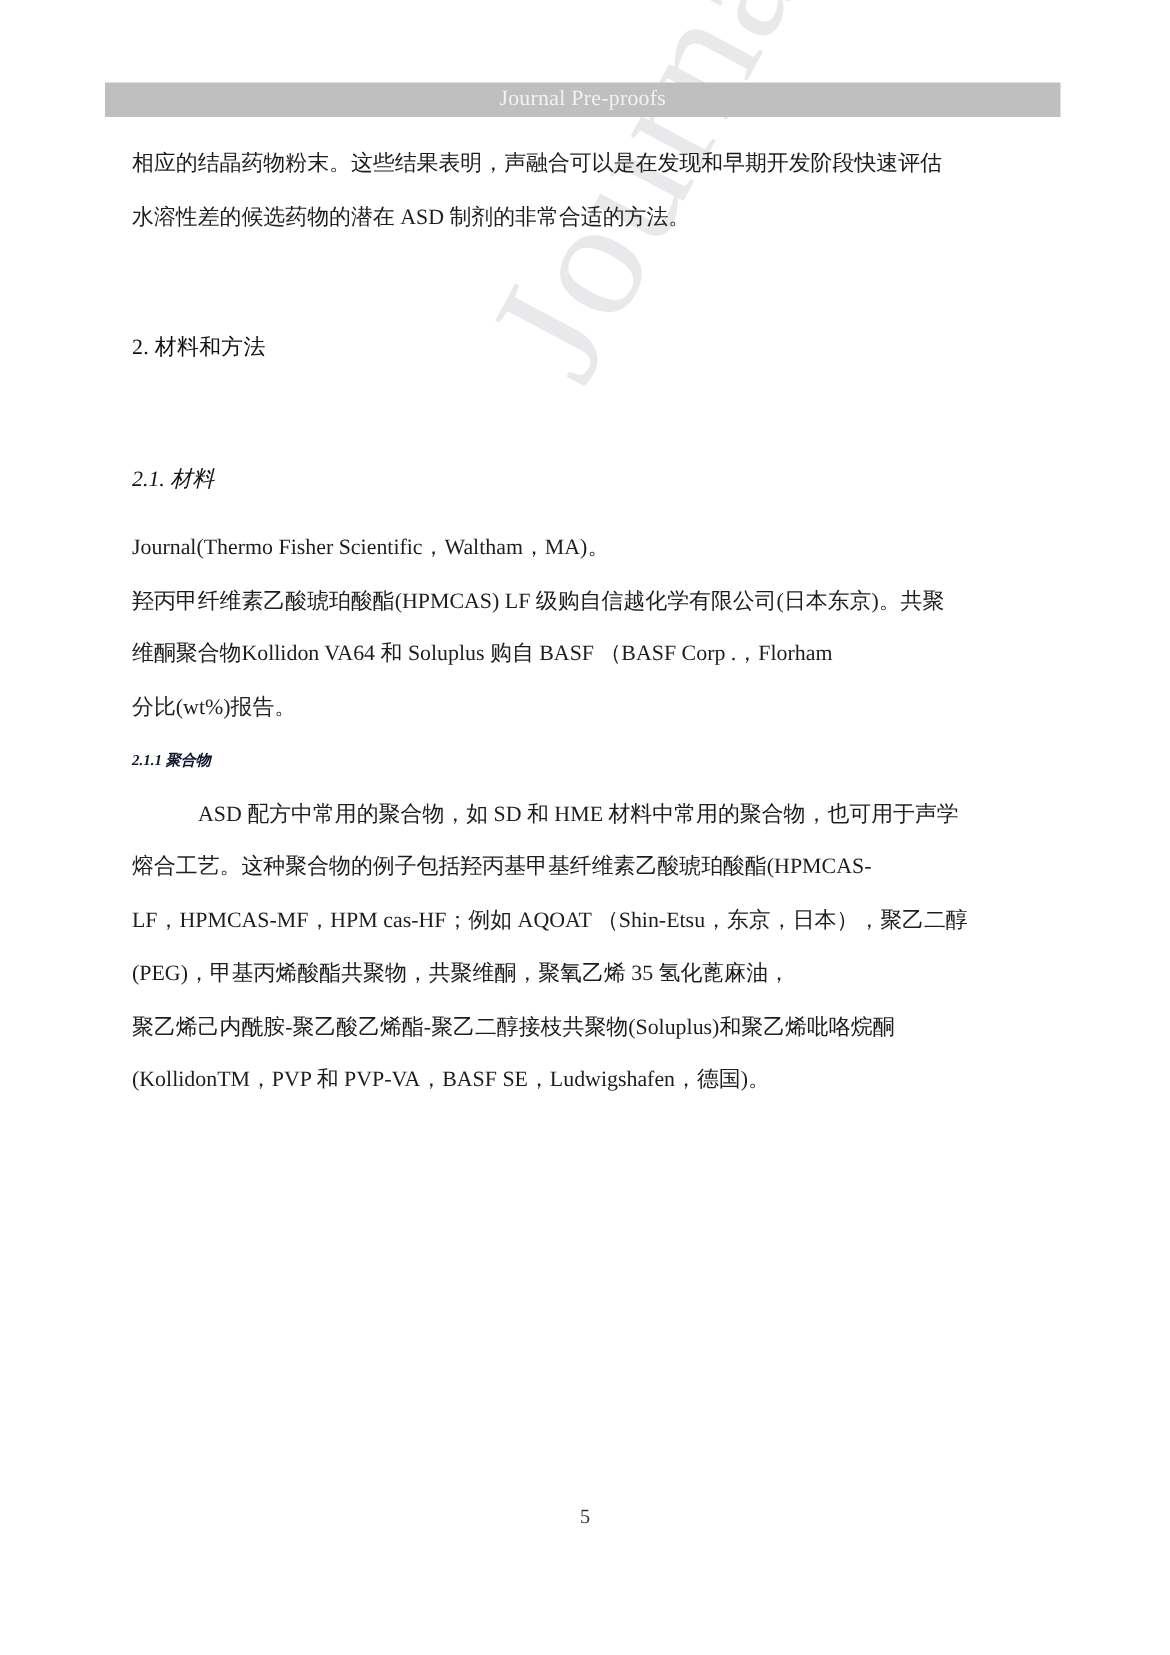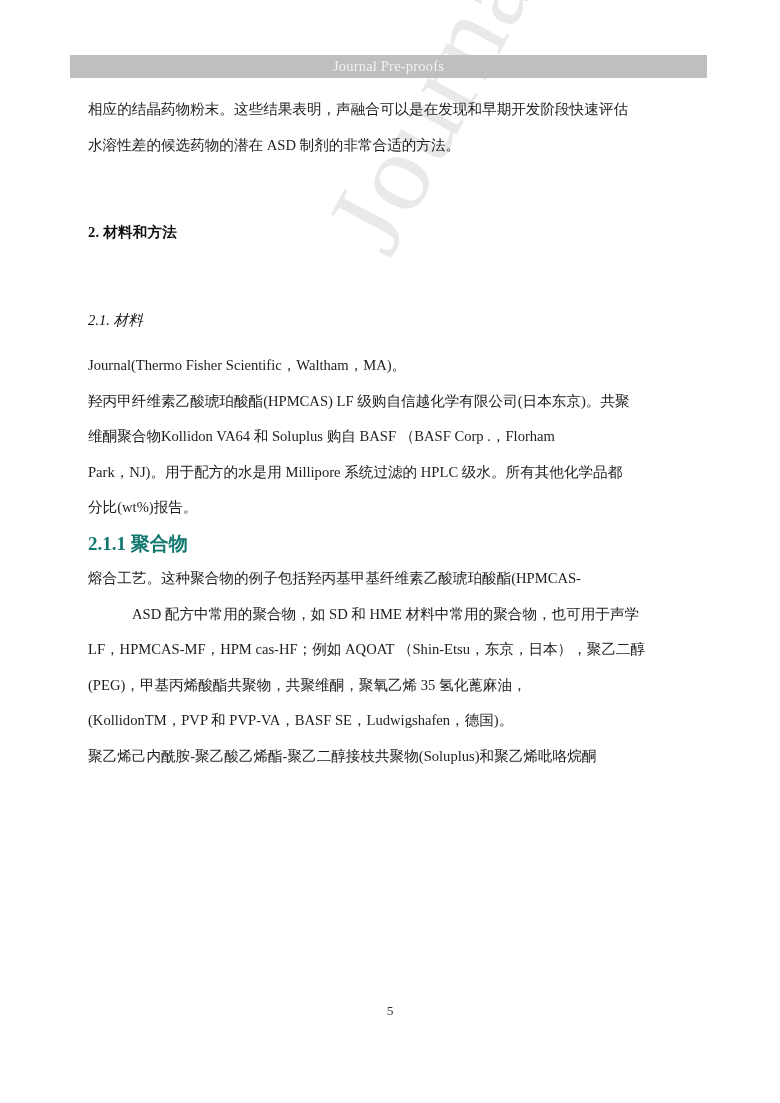--- a/index.html
+++ b/index.html
@@ -87,41 +87,42 @@
   .para .ln {
     display: block;
     white-space: nowrap;
   }
 
   .indent { padding-left: 44px; }
 
   .h2 {
     margin: 0;
     font-size: 14.6px;
-    font-weight: bold;
+    font-weight: normal;
     line-height: 35.5px;
     color: #111111;
     letter-spacing: .2px;
   }
 
   .h3 {
     margin: 0;
     font-size: 14.6px;
     font-style: italic;
     font-weight: normal;
     line-height: 35.5px;
     color: #151515;
   }
 
   .h4 {
     margin: 0;
-    font-size: 19px;
+    font-size: 10px;
+    font-style: italic;
     font-weight: bold;
     line-height: 35.5px;
-    color: #0f766e;
+    color: #0f172a;
   }
 
   
   .gap-lg { height: 52px; }
   .gap-sm { height: 10px; }
 
   
   .folio {
     position: absolute;
     left: 0;
@@ -160,32 +161,31 @@
     <div class="gap-lg"></div>
 
     <h3 class="h3">2.1. 材料</h3>
 
     <div class="gap-sm"></div>
 
     <p class="para">
       <span class="ln">Journal(Thermo Fisher Scientific，Waltham，MA)。</span>
       <span class="ln">羟丙甲纤维素乙酸琥珀酸酯(HPMCAS) LF 级购自信越化学有限公司(日本东京)。共聚</span>
       <span class="ln">维酮聚合物Kollidon VA64 和 Soluplus 购自 BASF （BASF Corp .，Florham</span>
-      <span class="ln">Park，NJ)。用于配方的水是用 Millipore 系统过滤的 HPLC 级水。所有其他化学品都</span>
       <span class="ln">分比(wt%)报告。</span>
     </p>
 
     <h4 class="h4">2.1.1  聚合物</h4>
 
     <p class="para">
+      <span class="ln indent">ASD 配方中常用的聚合物，如 SD 和 HME 材料中常用的聚合物，也可用于声学</span>
       <span class="ln">熔合工艺。这种聚合物的例子包括羟丙基甲基纤维素乙酸琥珀酸酯(HPMCAS-</span>
-      <span class="ln indent">ASD 配方中常用的聚合物，如 SD 和 HME 材料中常用的聚合物，也可用于声学</span>
       <span class="ln">LF，HPMCAS-MF，HPM cas-HF；例如 AQOAT （Shin-Etsu，东京，日本），聚乙二醇</span>
       <span class="ln">(PEG)，甲基丙烯酸酯共聚物，共聚维酮，聚氧乙烯 35 氢化蓖麻油，</span>
+      <span class="ln">聚乙烯己内酰胺-聚乙酸乙烯酯-聚乙二醇接枝共聚物(Soluplus)和聚乙烯吡咯烷酮</span>
       <span class="ln">(KollidonTM，PVP 和 PVP-VA，BASF SE，Ludwigshafen，德国)。</span>
-      <span class="ln">聚乙烯己内酰胺-聚乙酸乙烯酯-聚乙二醇接枝共聚物(Soluplus)和聚乙烯吡咯烷酮</span>
     </p>
 
   </div>
 
   <div class="folio">5</div>
 
 </div>
 
 </body></html>

